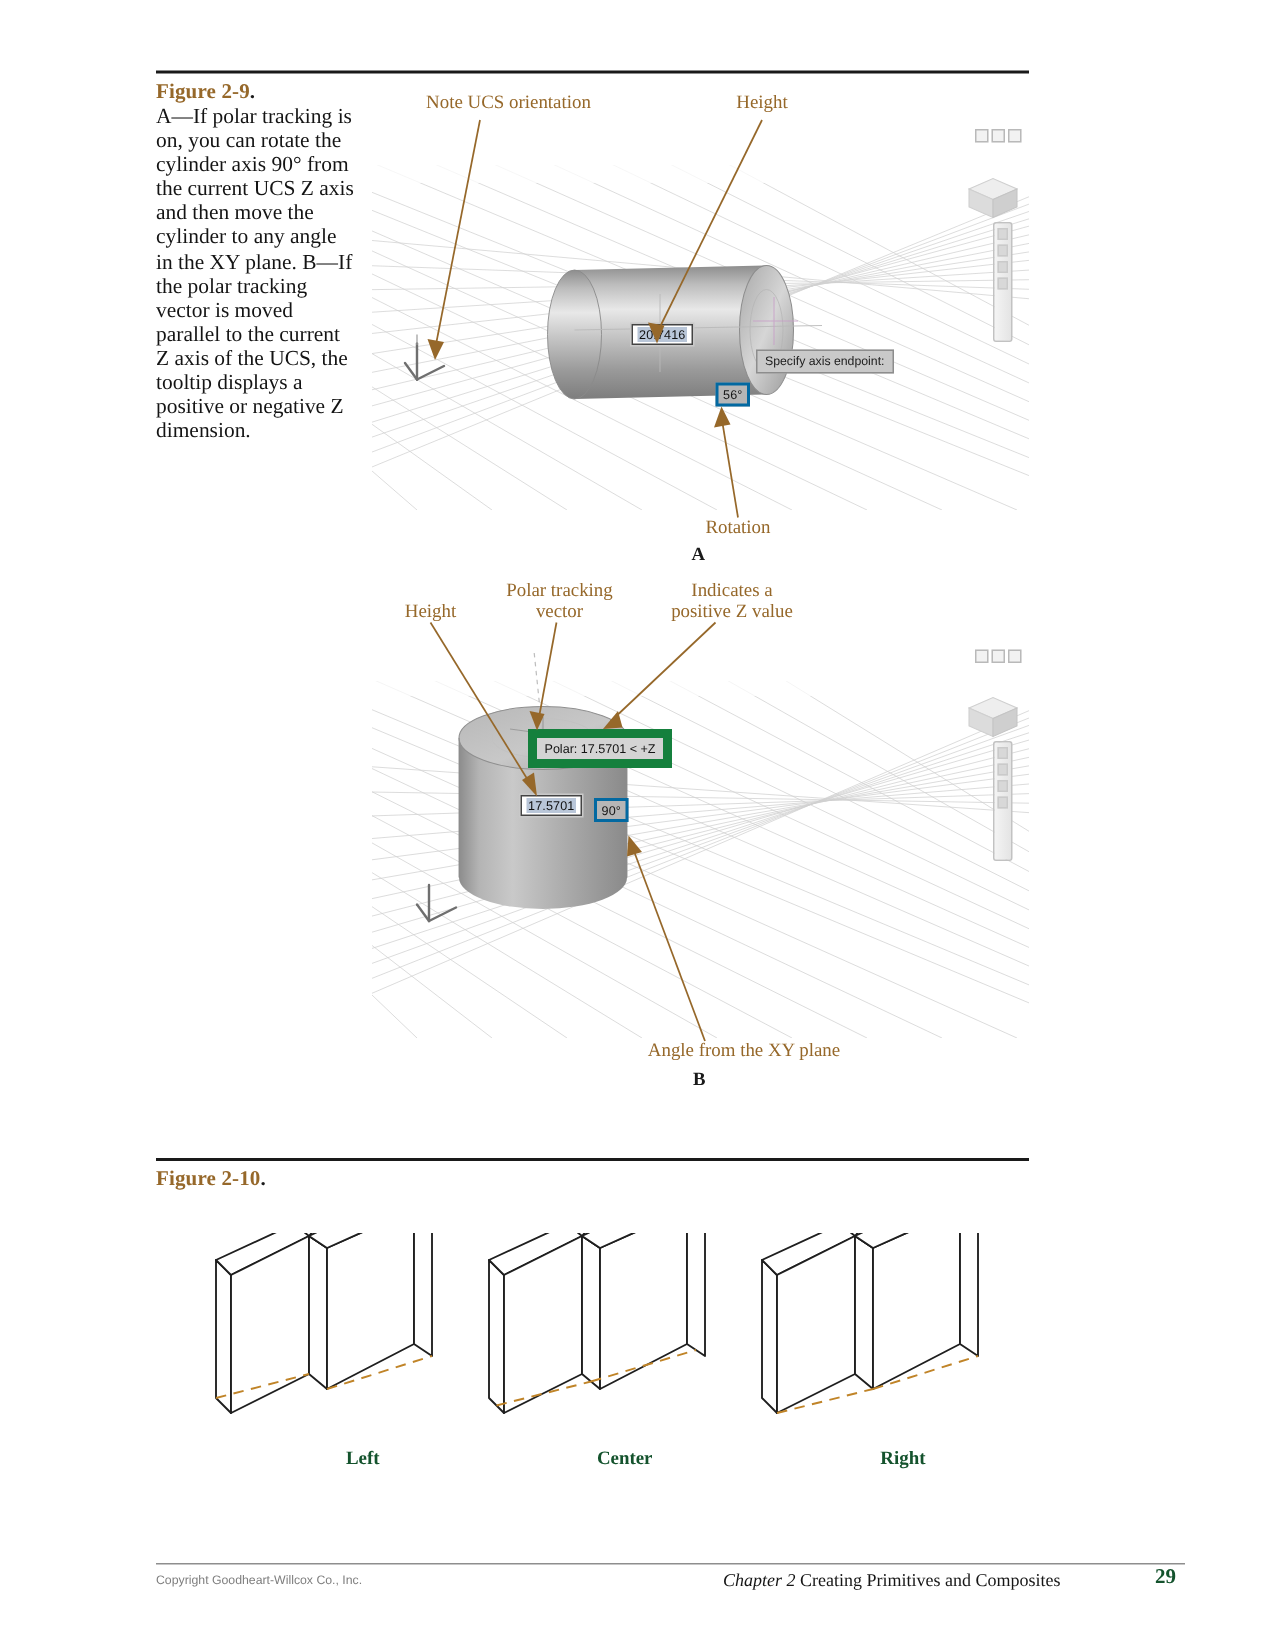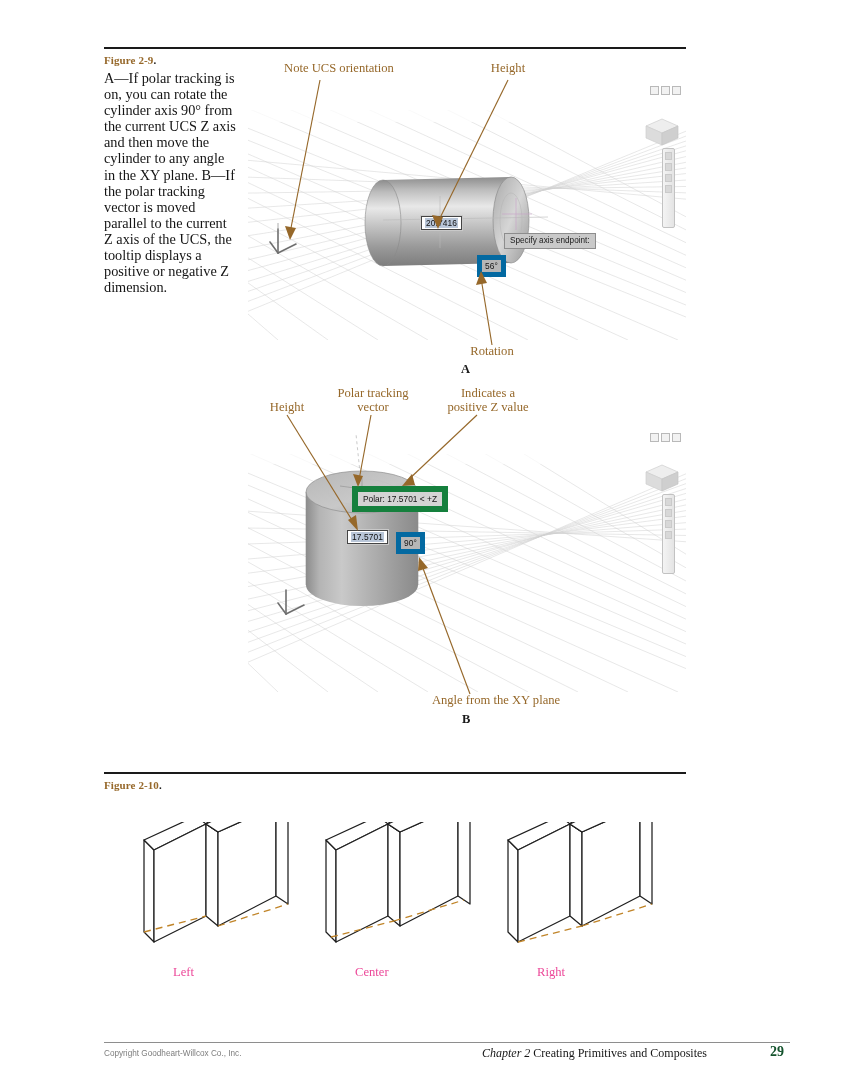--- a/index.html
+++ b/index.html
@@ -13,21 +13,21 @@
   }
   .page{position:absolute;left:0;top:0;width:849px;height:1087px;}
 
   
   .rule{
     position:absolute;background:#1a1a1a;height:2px;
   }
   .fig-head{
     position:absolute;
     font-family:"Liberation Serif", serif;
-    font-weight:bold;font-size:11px;
+    font-weight:bold;font-size:14px;
     color:#96682a;
     letter-spacing:.1px;
   }
   .fig-head .dot{color:#1a1a1a;font-weight:bold;}
   .caption{
     position:absolute;
     font-family:"Liberation Serif", serif;
     font-size:14.3px;line-height:16.1px;
     color:#141414;
     text-align:left;
@@ -44,23 +44,23 @@
   .anno.wrap{white-space:normal;}
   .sublabel{
     position:absolute;
     font-family:"Liberation Serif", serif;
     font-weight:bold;font-size:12.5px;
     color:#1a1a1a;
   }
   .ps-label{
     position:absolute;
     font-family:"Liberation Serif", serif;
-    font-weight:normal;font-size:12.6px;
-    color:#ec4899;
-    text-align:left;
+    font-weight:bold;font-size:12.6px;
+    color:#14532d;
+    text-align:right;
   }
   svg{display:block;}
   .lead{position:absolute;left:0;top:0;pointer-events:none;}
 
   
   .viewport{
     position:absolute;
     background:#ffffff;
     overflow:hidden;
   }
@@ -79,21 +79,21 @@
     letter-spacing:.1px;
     white-space:nowrap;
     line-height:10px;
   }
   .dimbox.sel{
     background:#ffffff;
   }
   .dimbox.sel span{background:#b9c6d8;padding:0 1px;}
   .dimbox.grey{
     background:#b6b6b6;
-    border:5px solid #0369a1;
+    border:2px solid #0369a1;
     box-shadow:none;
     color:#161616;
   }
   .tooltip{
     position:absolute;
     background:#c9c9c9;
     border:1px solid #8d8d8d;
     font-family:"Liberation Sans", sans-serif;
     font-size:8.2px;
     color:#1c1c1c;

